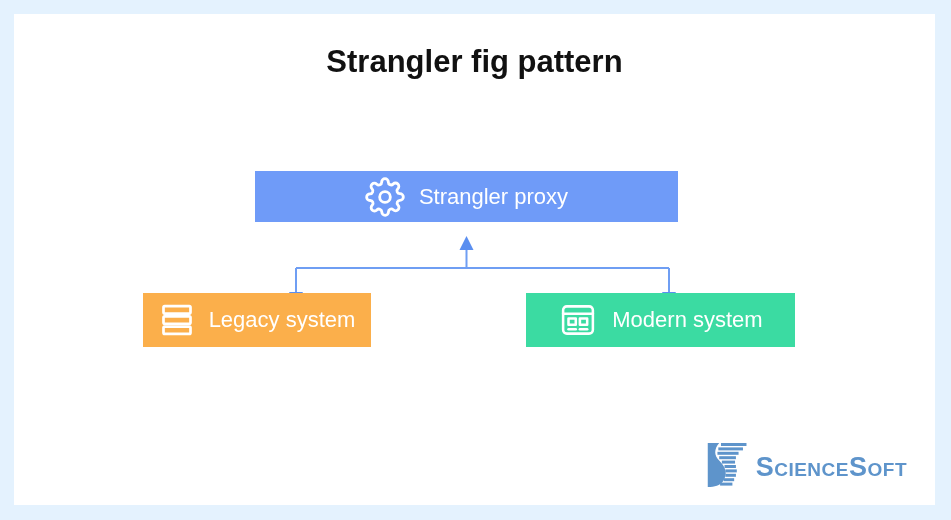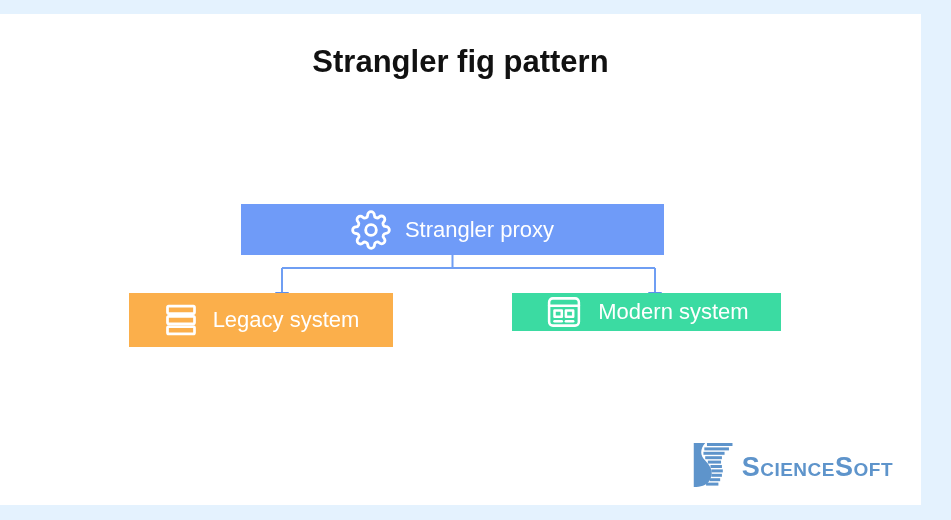--- a/index.html
+++ b/index.html
@@ -9,21 +9,21 @@
   .page {
     position: relative;
     width: 951px;
     height: 520px;
     background: #e4f2fe;
     overflow: hidden;
   }
 
   .card {
     position: absolute;
-    left: 0; top: 14px;
+    left: 14px; top: 14px;
     width: 921px; height: 491px;
     background: #ffffff;
   }
 
   .title {
     position: absolute;
     left: 0; right: 0;
     top: 30px;
     text-align: center;
     font-size: 31px;
@@ -37,23 +37,23 @@
     display: flex;
     align-items: center;
     justify-content: center;
     gap: 14px;
     color: #ffffff;
     font-size: 22px;
   }
 
   .node .icon { display: flex; align-items: center; justify-content: center; }
 
-  .node-proxy  { left: 241px; top: 157px; width: 423px; height: 51px; margin-top: 33px; }
-  .node-legacy { left: 129px; top: 279px; width: 264px; height: 54px; }
-  .node-modern { left: 512px; top: 279px; width: 269px; height: 38px; }
+  .node-proxy  { left: 241px; top: 157px; width: 423px; height: 51px; }
+  .node-legacy { left: 129px; top: 279px; width: 228px; height: 54px; }
+  .node-modern { left: 512px; top: 279px; width: 269px; height: 54px; }
 
   .connector-svg {
     position: absolute;
     left: 0; top: 0;
     width: 921px; height: 491px;
     pointer-events: none;
   }
 
   .logo {
     position: absolute;

